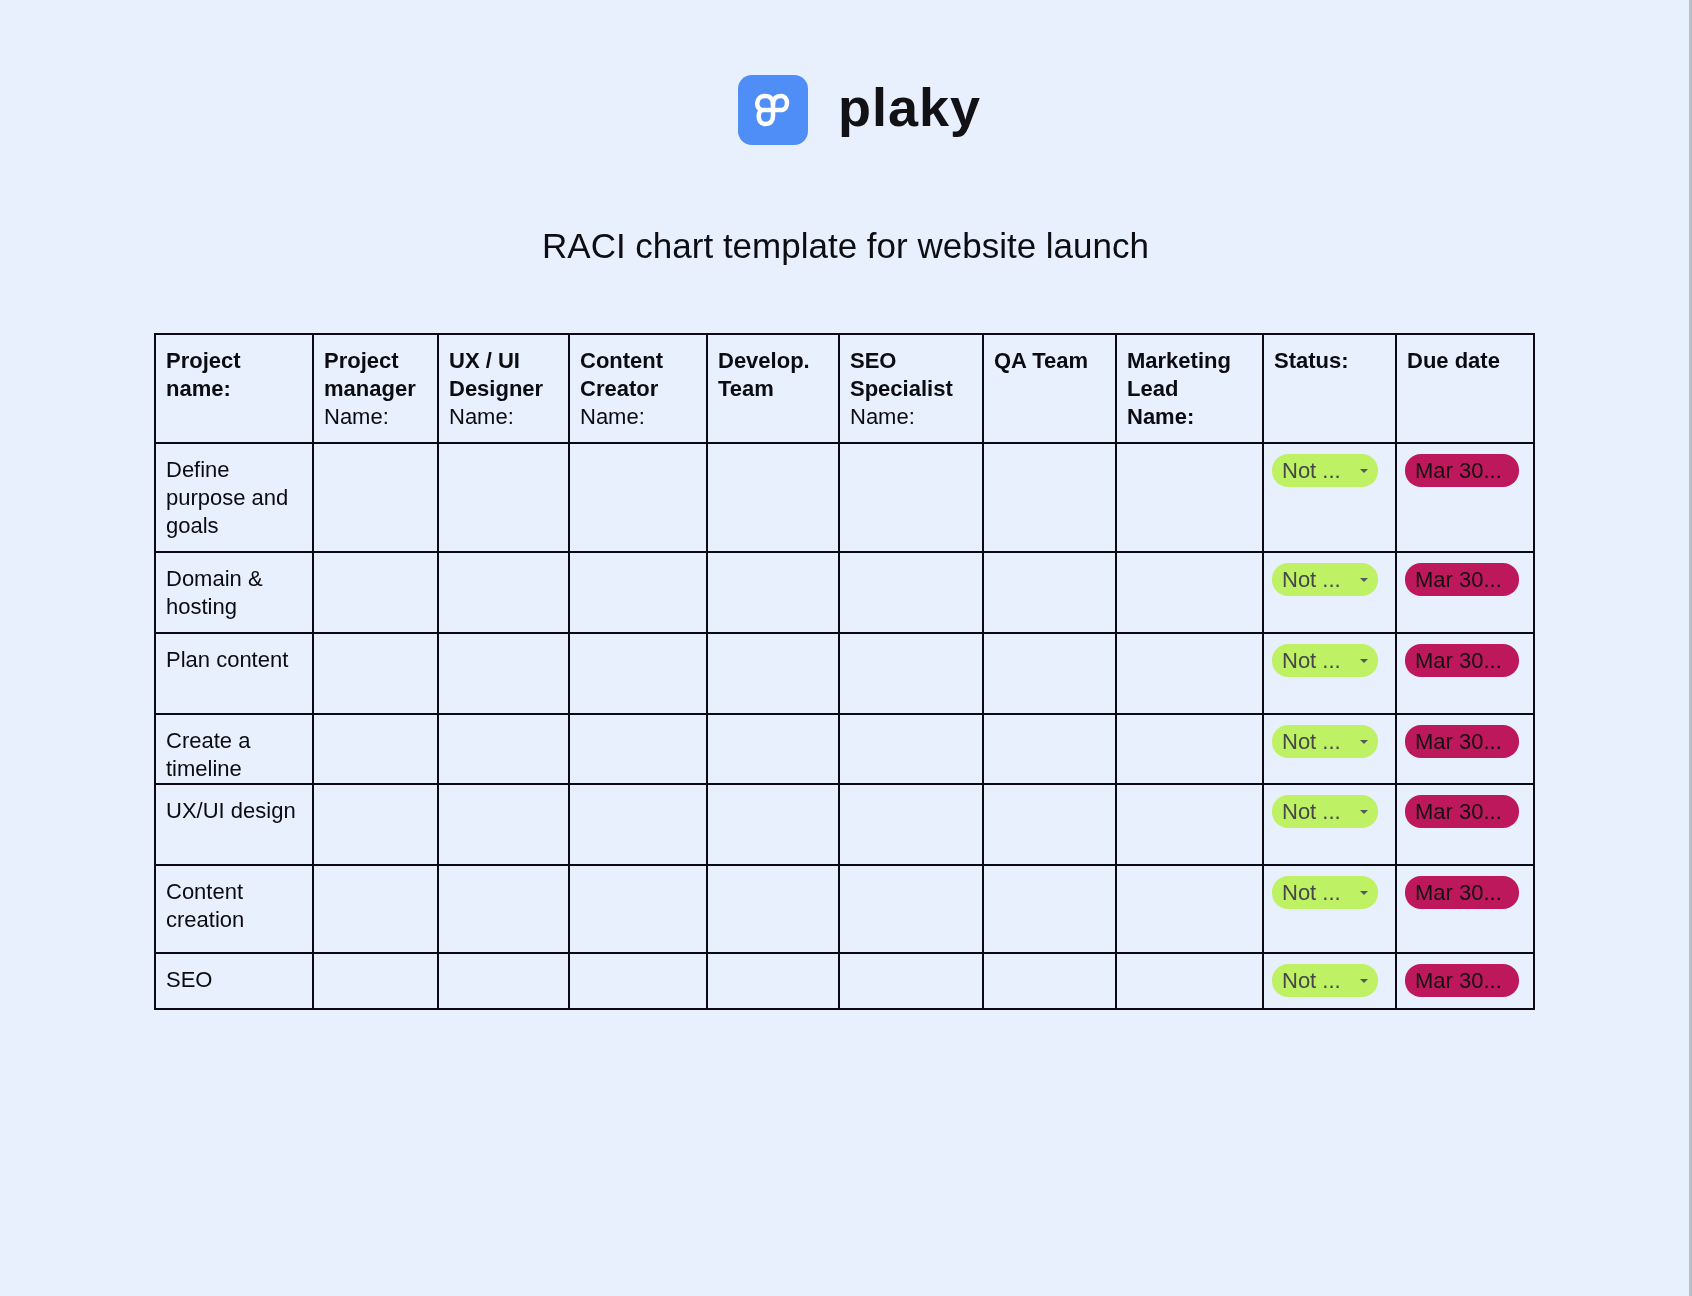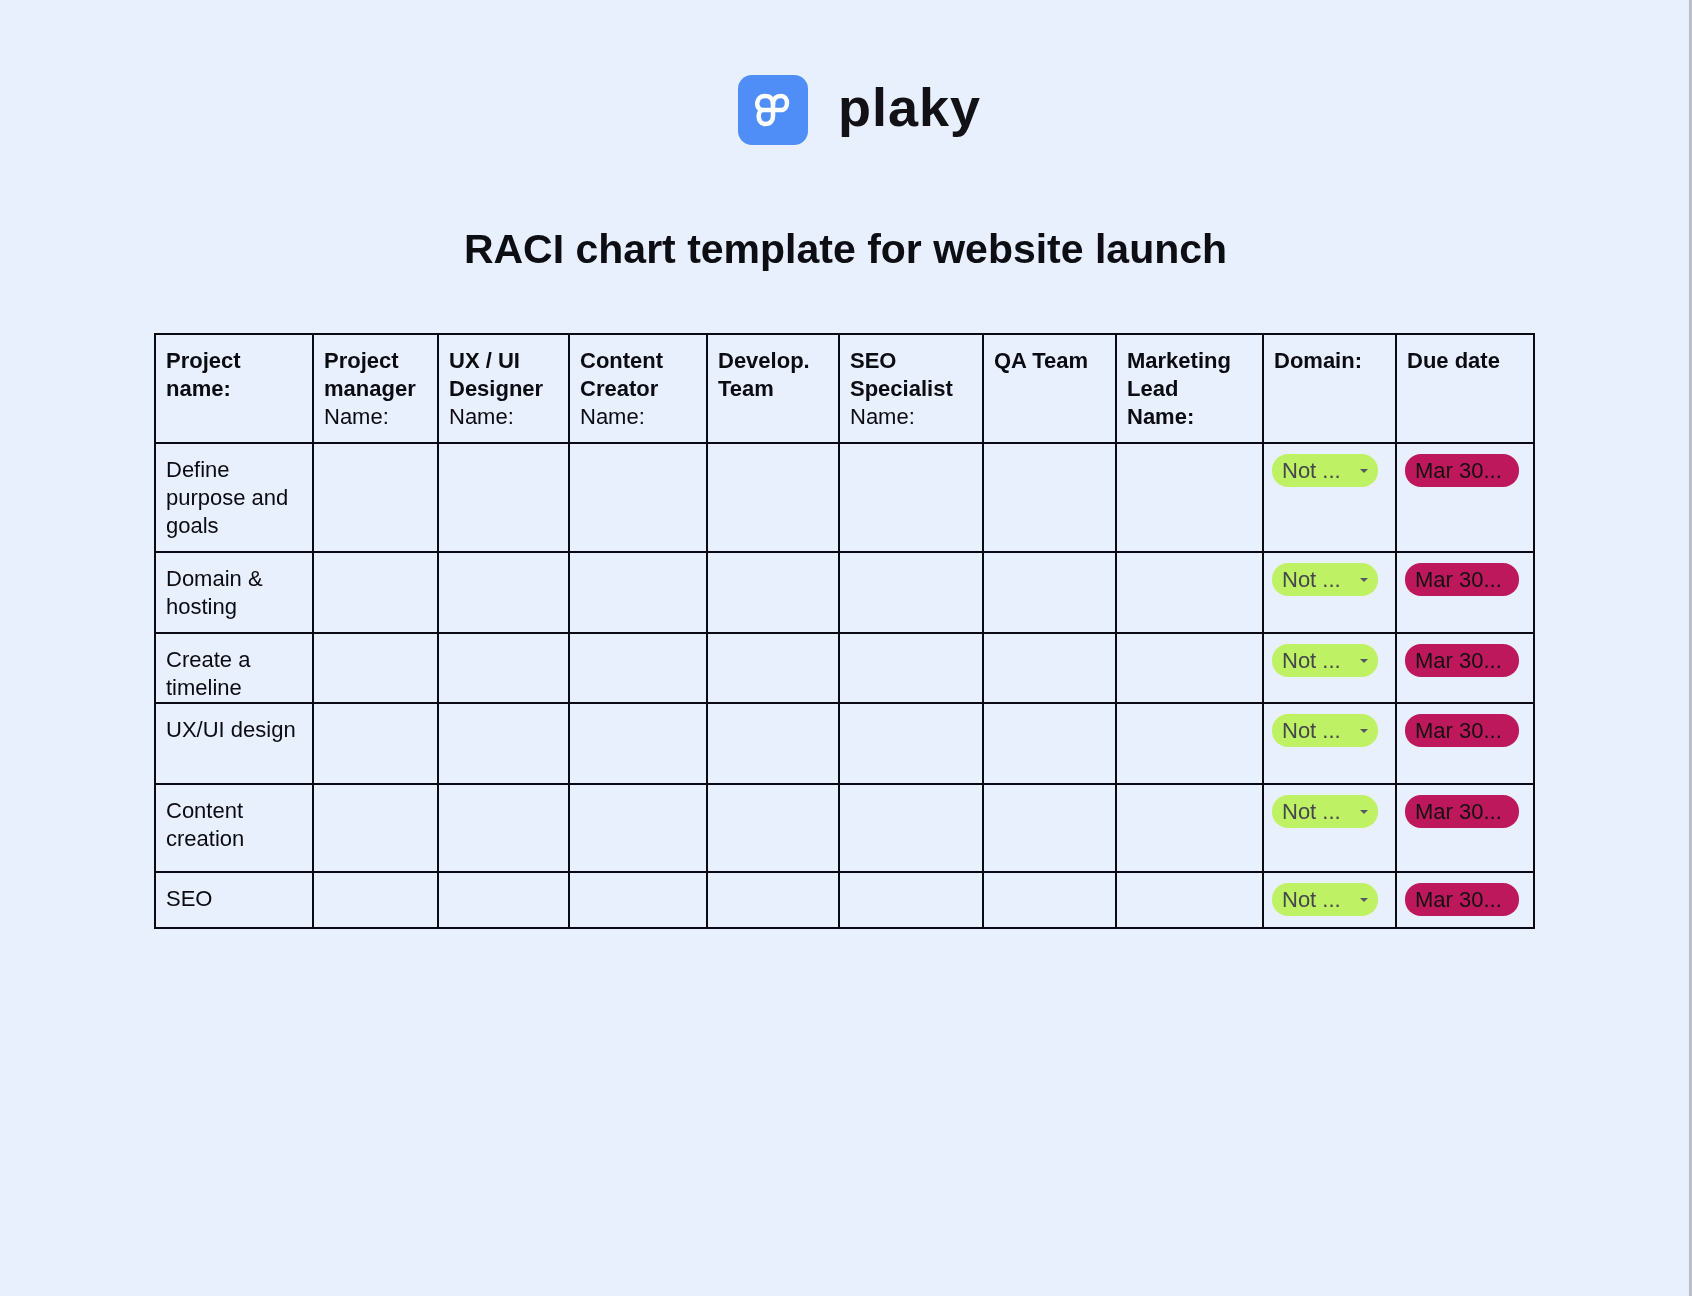--- a/index.html
+++ b/index.html
@@ -19,21 +19,21 @@
     width: 70px; height: 70px; border-radius: 14px;
     background: #4f8ef7;
     display: flex; align-items: center; justify-content: center;
   }
   .logo-text {
     font-size: 54px; font-weight: bold; letter-spacing: 1px;
     color: #111116; line-height: 1; margin-top: -6px;
   }
   .title {
     position: absolute; left: 0; right: 0; top: 226px;
-    text-align: center; font-size: 41px; font-weight: bold; color: #0d0d14;
+    text-align: center; font-size: 35px; font-weight: normal; color: #0d0d14;
     padding-left: 2px;
   }
   table.raci {
     position: absolute; left: 154px; top: 333px;
     border-collapse: collapse; table-layout: fixed;
     width: 1379px;
   }
   table.raci th, table.raci td {
     border: 2px solid #0a0a14;
     vertical-align: top; text-align: left;
@@ -90,21 +90,21 @@
   <thead>
     <tr>
       <th><span>Project name:</span></th>
       <th><span>Project manager</span><span class="sub">Name:</span></th>
       <th><span>UX / UI Designer</span><span class="sub">Name:</span></th>
       <th><span>Content Creator</span><span class="sub">Name:</span></th>
       <th><span>Develop. Team</span></th>
       <th><span>SEO Specialist</span><span class="sub">Name:</span></th>
       <th><span>QA Team</span></th>
       <th><span>Marketing Lead</span><span class="sub bold">Name:</span></th>
-      <th><span>Domain:</span></th>
+      <th><span>Status:</span></th>
       <th><span>Due date</span></th>
     </tr>
   </thead>
   <tbody>
     <tr style="height:109px">
       <td class="task">Define purpose and goals</td>
       <td></td>
         <td></td>
         <td></td>
         <td></td>
@@ -125,20 +125,35 @@
         <td></td>
         <td></td>
         <td></td>
         <td></td>
       <td><span class="pill status">
             <span>Not ...</span>
             <span class="caret"></span>
           </span></td>
       <td><span class="pill date">Mar 30...</span></td>
     </tr>
+    <tr style="height:81px">
+      <td class="task">Plan content</td>
+      <td></td>
+        <td></td>
+        <td></td>
+        <td></td>
+        <td></td>
+        <td></td>
+        <td></td>
+      <td><span class="pill status">
+            <span>Not ...</span>
+            <span class="caret"></span>
+          </span></td>
+      <td><span class="pill date">Mar 30...</span></td>
+    </tr>
     <tr style="height:68px">
       <td class="task">Create a timeline</td>
       <td></td>
         <td></td>
         <td></td>
         <td></td>
         <td></td>
         <td></td>
         <td></td>
       <td><span class="pill status">

